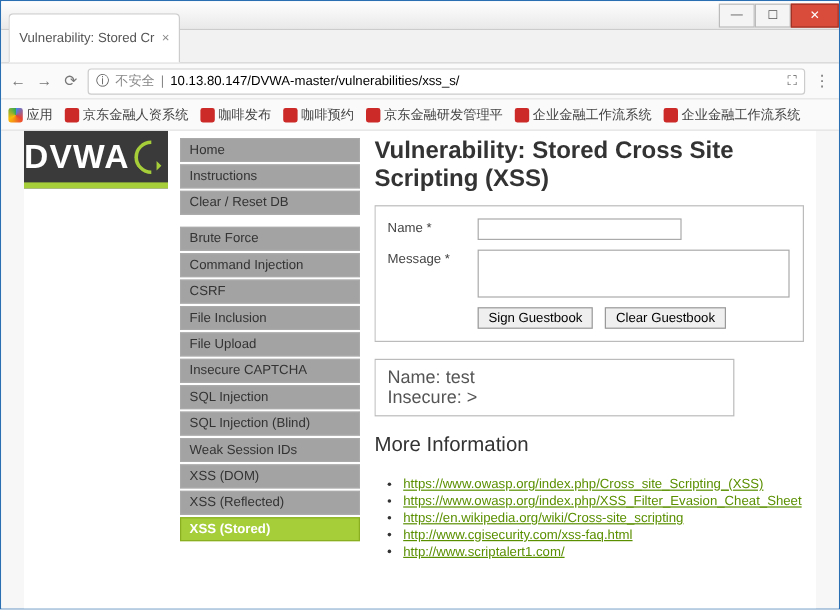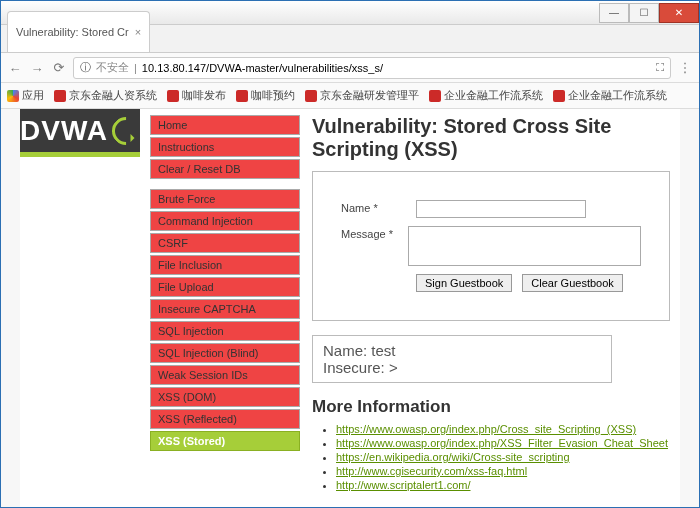--- a/index.html
+++ b/index.html
@@ -22,33 +22,33 @@
 .bk-ico{width:12px;height:12px;background:#cc2a28;border-radius:2px;display:inline-block}
 .viewport{flex:1;background:#f7f7f7;overflow:hidden;display:flex;justify-content:center}
 .page{width:660px;background:#fff;display:flex;flex-direction:row}
 .dvwa-head{height:48px;background:#3a3a3a;display:flex;align-items:center;justify-content:center;border-bottom:5px solid #a6ce39}
 .logo{font-family:Arial,sans-serif;font-weight:bold;font-size:28px;color:#fff;letter-spacing:1px;display:flex;align-items:center;gap:4px}
 .logo-arc{width:28px;height:28px;border:3px solid #a6ce39;border-right-color:transparent;border-top-color:transparent;border-radius:50%;transform:rotate(45deg);position:relative}
 .logo-arc::after{content:"";position:absolute;right:-4px;top:6px;border:4px solid transparent;border-left-color:#a6ce39;transform:rotate(-45deg)}
 .body-row{display:flex;flex:1;padding:6px 10px;gap:12px;overflow:hidden}
 .sidebar{width:150px;display:flex;flex-direction:column;gap:2px}
 .sb-group{display:flex;flex-direction:column;gap:2px;margin-bottom:8px}
-.sb-item{background:#ef4444;border:1px solid #aaa;padding:3px 7px;font-size:11px;color:#333;text-align:left;cursor:pointer}
+.sb-item{background:#a3a3a3;border:1px solid #aaa;padding:3px 7px;font-size:11px;color:#333;text-align:left;cursor:pointer}
 .sb-item.active{background:#a6ce39;color:#fff;border-color:#8ab022;font-weight:bold}
 .content{flex:1;display:flex;flex-direction:column;overflow:hidden;font-size:12px;color:#333}
 .content h1{font-size:20px;font-weight:bold;margin-bottom:10px}
-.formbox{border:1px solid #bbb;padding:28px;margin-bottom:14px}
+.formbox{border:1px solid #bbb;padding:10px;margin-bottom:14px}
 .formrow{display:flex;align-items:flex-start;margin-bottom:8px}
 .formrow label{width:75px;font-size:11px;color:#444;padding-top:2px}
 .formrow input[type=text]{width:170px;height:18px;border:1px solid #aaa;font-size:11px;padding:1px 3px}
 .formrow textarea{width:260px;height:40px;border:1px solid #aaa;font-size:11px;resize:none}
 .btns{margin-left:75px;display:flex;gap:10px}
 .btns input{font-size:11px;padding:2px 8px;background:#efefef;border:1px solid #999}
 .entry{border:1px solid #bbb;padding:6px 10px;font-size:15px;color:#555;width:300px;margin-bottom:14px}
-.content h2{font-size:17px;font-weight:bold;margin-bottom:6px}
+.content h2{font-size:17px;font-weight:normal;margin-bottom:17px}
 .linklist{margin-left:24px;font-size:11px}
 .linklist li{margin-bottom:2px}
 .linklist a{color:#5a8f00}
 </style>
 </head>
 <body>
 
 <div class="win-frame">
   <div class="win-title">
     <div class="win-btns">

